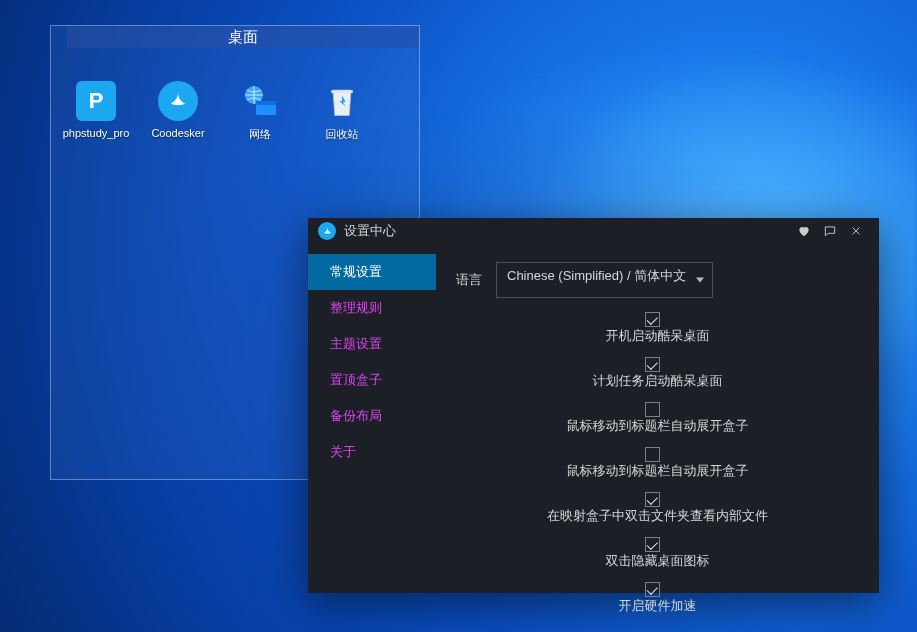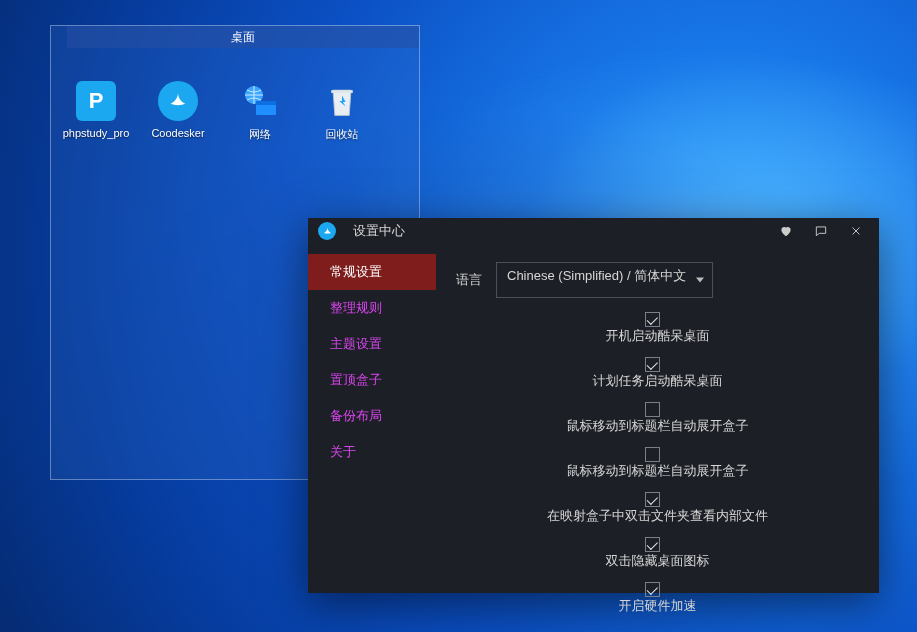--- a/index.html
+++ b/index.html
@@ -28,21 +28,21 @@
     border:1px solid rgba(255,255,255,0.35);
     background: rgba(60,120,210,0.18);
     backdrop-filter: blur(3px);
   }
   .desk-title {
     position:absolute;
     top:0; left:16px; right:0;
     height:22px;
     background: rgba(40,80,160,0.55);
     color:#fff;
-    font-size:12px;
+    font-size:15px;
     text-align:center;
     line-height:22px;
   }
   .icon-row {
     position:absolute;
     top:55px; left:15px;
     display:flex;
     gap:22px;
   }
   .desk-icon {
@@ -85,21 +85,20 @@
     display:flex;
     flex-direction:column;
   }
   .titlebar {
     height:40px;
     display:flex;
     align-items:center;
     padding:0 10px;
     color:#d6d6d6;
     font-size:13px;
-    gap:9px;
   }
   .titlebar .app-icon {
     width:18px; height:18px;
     background:#1ba8f1;
     border-radius:50%;
     margin-right:8px;
     display:flex; align-items:center; justify-content:center;
   }
   .titlebar .app-icon svg { width:11px; height:11px; fill:#fff; }
   .titlebar .spacer { flex:1; }
@@ -119,21 +118,21 @@
   }
   .side-item {
     height:36px;
     padding-left:22px;
     display:flex; align-items:center;
     color:#d946ef;
     font-size:13px;
     cursor:pointer;
   }
   .side-item.active {
-    background:#7f1d1d;
+    background:#0369a1;
     color:#fff;
   }
 
   .content {
     flex:1;
     padding:18px 20px;
     color:#d6d6d6;
     font-size:13px;
   }
   .row {

